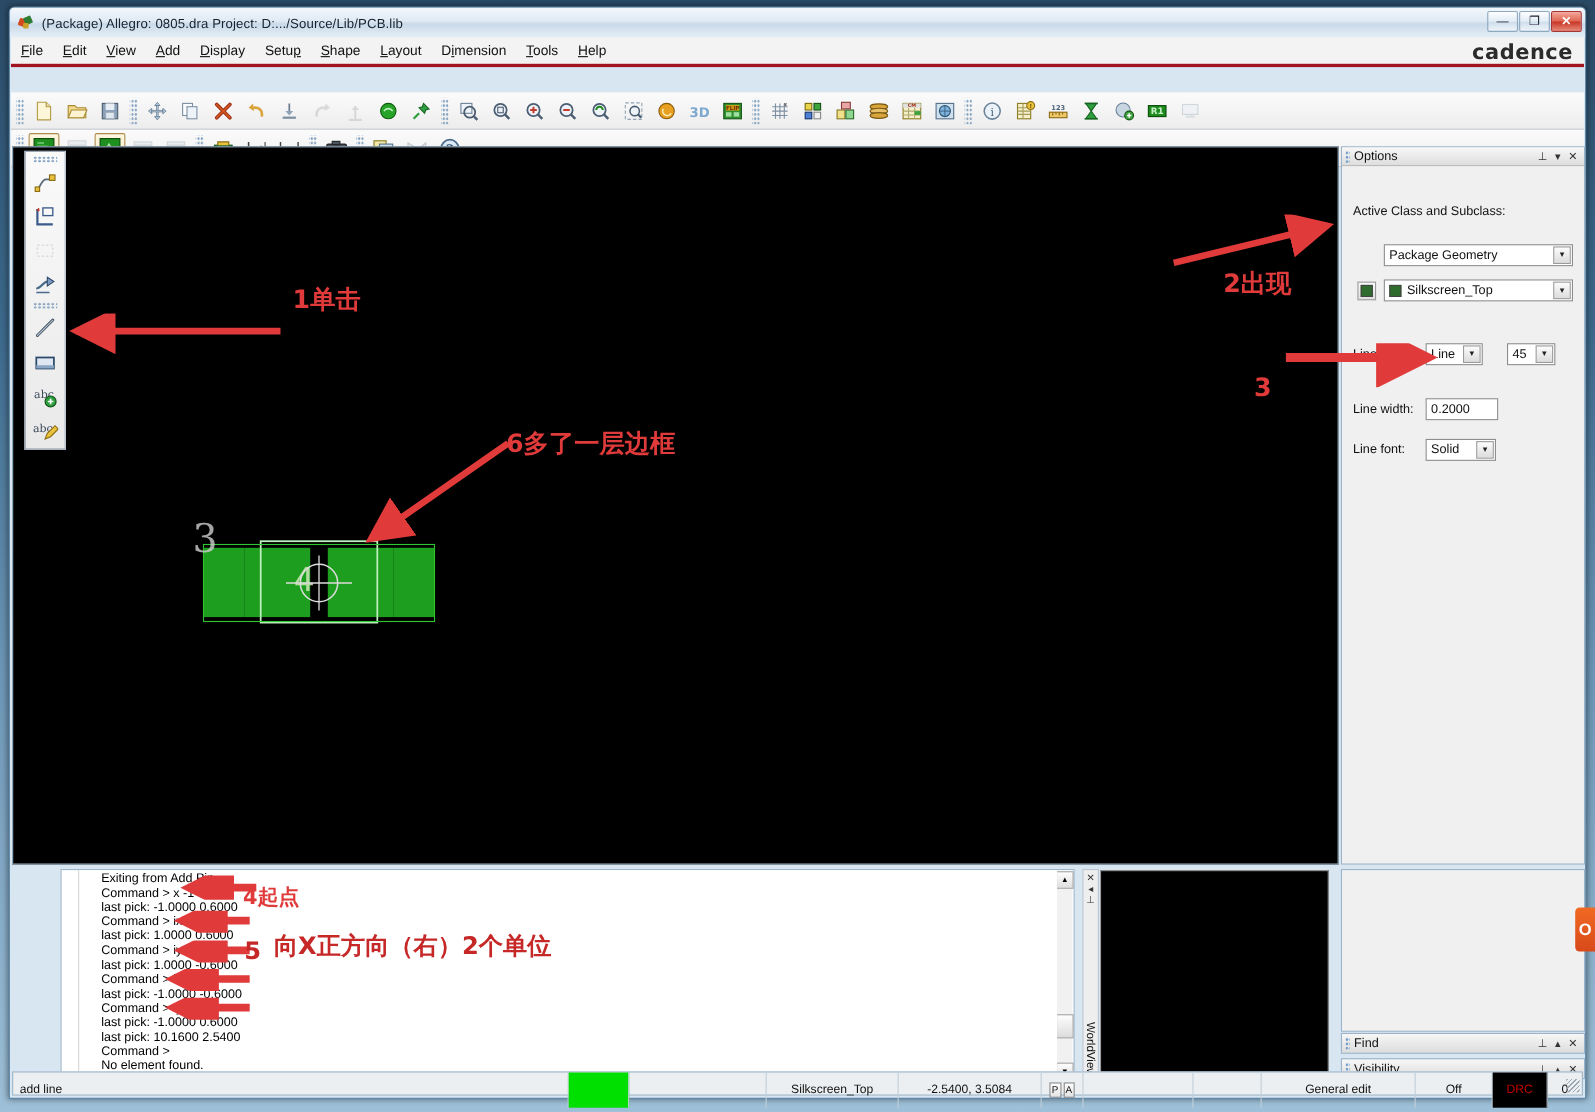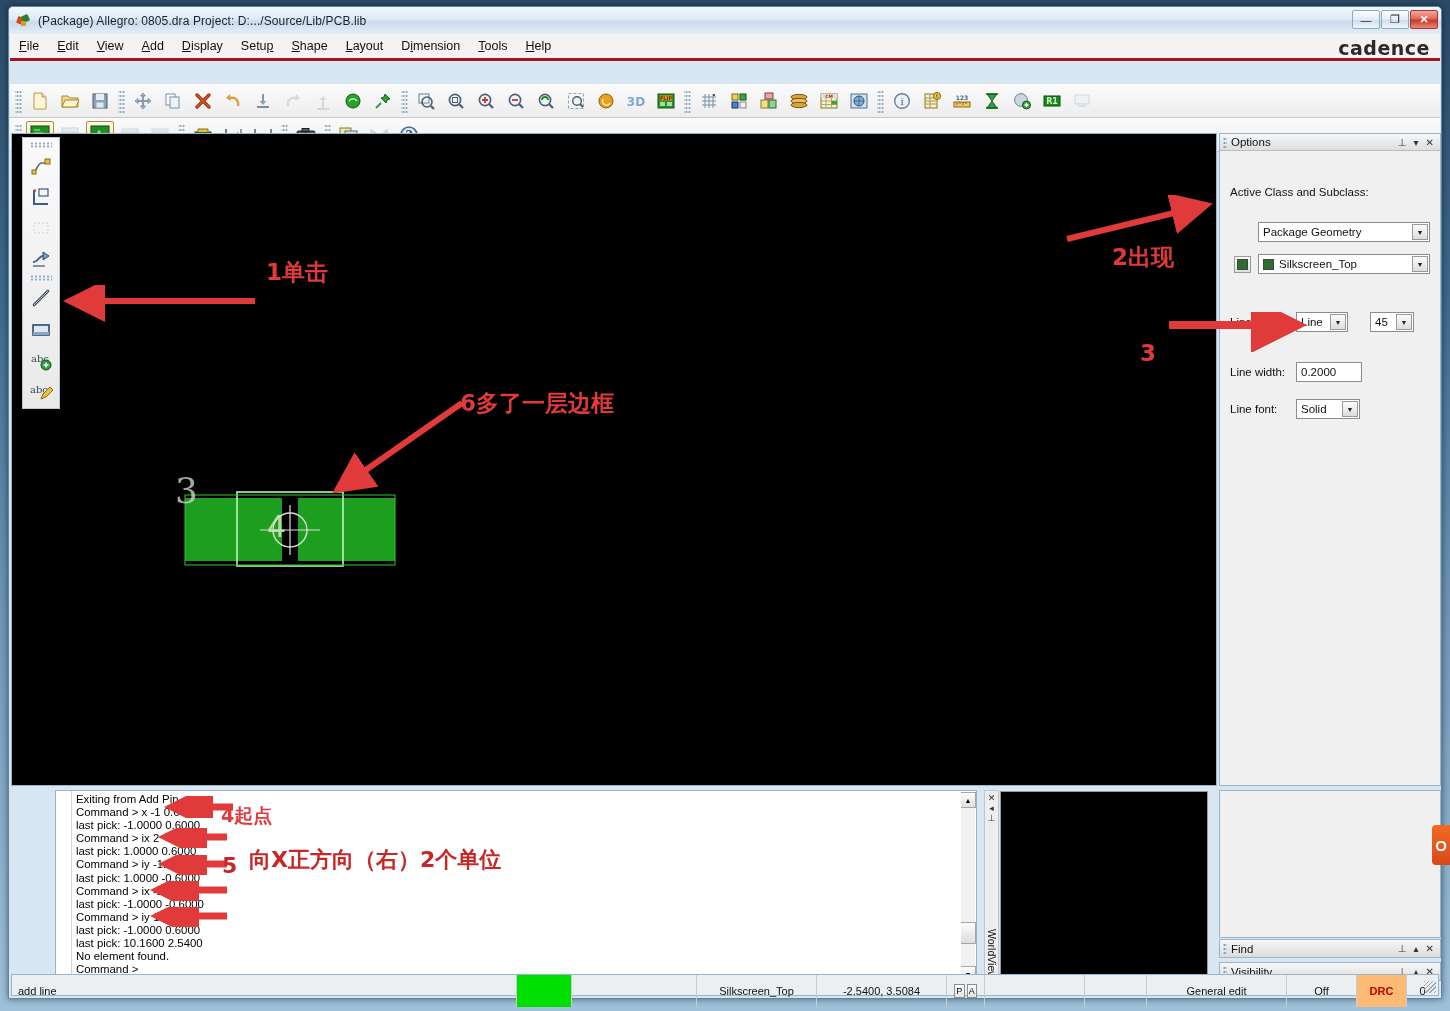--- a/index.html
+++ b/index.html
@@ -147,21 +147,21 @@
     display:flex;flex-direction:column;align-items:center;
     font-size:9px; color:#333; padding-top:2px;
   }
   .vert-label {
     writing-mode: vertical-rl; text-orientation: mixed;
     font-size: 10.5px; color:#111; margin-top:auto; margin-bottom:4px;
   }
   .console-text {
     position:absolute; left: 62px; top: 784px; width: 890px; height: 192px;
     background:#fff; font-size:11.4px; color:#000; line-height: 13.1px;
-    padding: 2px 0 0 4px; overflow:hidden; font-family:"Liberation Sans",sans-serif;
+    padding: 2px 0 0 20px; overflow:hidden; font-family:"Liberation Sans",sans-serif;
     border-left:1px solid #d7d7d7;
   }
   .scroll-v {
     position:absolute; right: 1px; top: 1px; width: 16px; bottom: 1px;
     background:#f1f1f1; border-left:1px solid #ccc;
   }
   .sc-btn {
     width:16px;height:16px;background:linear-gradient(180deg,#fdfdfd,#dfdfdf);
     border:1px solid #a6a6a6;display:flex;align-items:center;justify-content:center;font-size:7px;
   }
@@ -195,21 +195,21 @@
     position:absolute; left:2px; bottom:2px; width:1428px; height:22px;
     background:#eceff1; border:1px solid #9bb4c9;
     display:flex; align-items:stretch; font-size:11px; color:#111;
   }
   .sb {
     border-right:1px solid #c2cfda; display:flex; align-items:center;
     padding: 16px 6px; justify-content:center;text-align:right;
   }
   .sb.left { justify-content:flex-start; }
   .green { background:#00e000; }
-  .drc { background:#fdba74; color:#c00000; font-weight:bold; }
+  .drc { background:#000000; color:#c00000; font-weight:normal; }
   .sq {
     width:13px;height:14px;border:1px solid #8d8d8d;background:linear-gradient(180deg,#fff,#e3e3e3);
     display:flex;align-items:center;justify-content:center;font-size:9px;margin:0 1px;
   }
   
   .anno {
     position:absolute; color:#e03a3a; font-weight:bold;
     font-family:"DejaVu Sans", sans-serif; pointer-events:none;
   }
   .anno-dark { color:#c62828; }
@@ -796,22 +796,22 @@
     <div>last pick:  -1.0000  0.6000</div>
     <div>Command &gt; ix 2</div>
     <div>last pick:  1.0000  0.6000</div>
     <div>Command &gt; iy -1.2</div>
     <div>last pick:  1.0000  -0.6000</div>
     <div>Command &gt; ix -2</div>
     <div>last pick:  -1.0000  -0.6000</div>
     <div>Command &gt; iy 1.2</div>
     <div>last pick:  -1.0000  0.6000</div>
     <div>last pick:  10.1600  2.5400</div>
+    <div>Command &gt;</div>
     <div>No element found.</div>
-    <div>Command &gt;</div>
   </div>
 
   <svg class="arrow-svg" style="left:152px;top:789px;width:80px;height:22px;z-index:25">
     <defs>
           <marker id="ah4" markerWidth="7" markerHeight="7" refX="6" refY="3.5" orient="auto">
             <path d="M0 0L7 3.5L0 7z" fill="#e03a3a"></path>
           </marker>
         </defs>
     <line x1="72" y1="11" x2="10" y2="11" stroke="#e03a3a" stroke-width="7" marker-end="url(#ah4)"></line>
   </svg>

